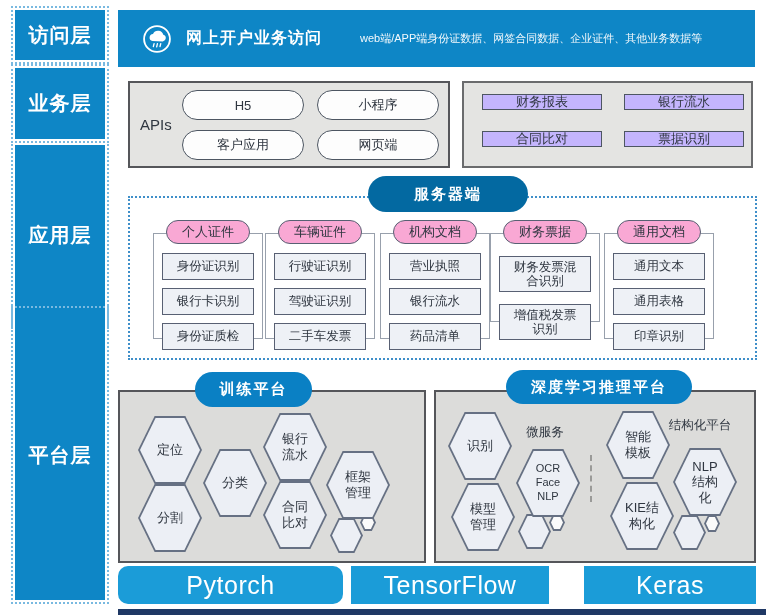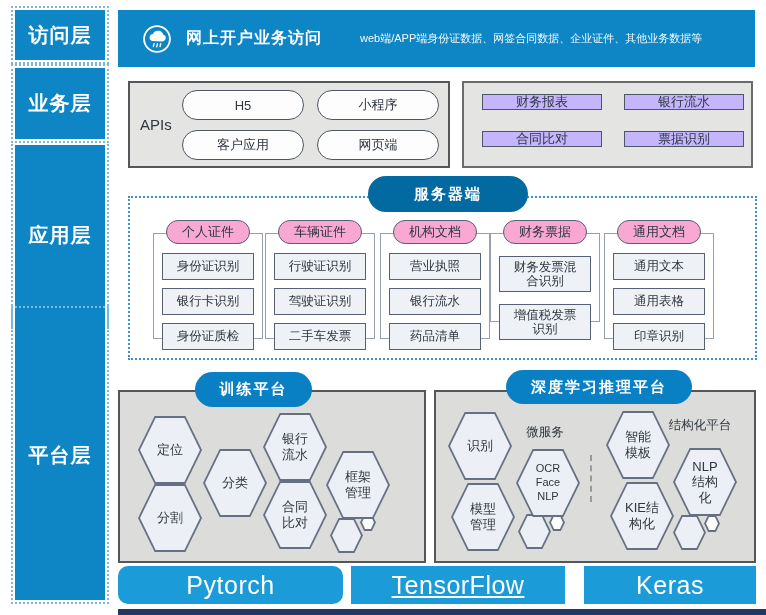--- a/index.html
+++ b/index.html
@@ -78,21 +78,21 @@
   .hx-i-small2{left:673px;top:515px;} .hx-i-tiny2{left:704px;top:515px;}
 
   .float-label{position:absolute;font-size:12.5px;color:#2f3640;text-align:center;line-height:1.25;z-index:2;}
   .fl-micro{left:517px;top:425px;width:56px;}
   .fl-struct{left:666px;top:418px;width:68px;}
   .dash-divider{position:absolute;left:590px;top:455px;height:47px;border-left:2px dashed #9a9a98;z-index:1;}
 
   
   .fw-bar{position:absolute;top:566px;height:38px;background:#1b9cd8;color:#fff;
     display:flex;align-items:center;justify-content:center;font-size:25px;font-weight:300;letter-spacing:.5px;}
-  .fw-0{left:118px;width:225px;border-radius:10px;} .fw-1{left:351px;width:214px;text-decoration:underline;} .fw-2{left:584px;width:172px;}
+  .fw-0{left:118px;width:225px;border-radius:10px;} .fw-1{left:351px;width:198px;} .fw-2{left:584px;width:172px;}
 
   .footer-strip{position:absolute;left:118px;top:609px;width:648px;height:6px;background:#1f3864;}
 </style>
 </head>
 <body>
 
 <div class="stage">
 
   <div class="layer-box lb-access">访问层</div>
   <div class="layer-box lb-business">业务层</div>

